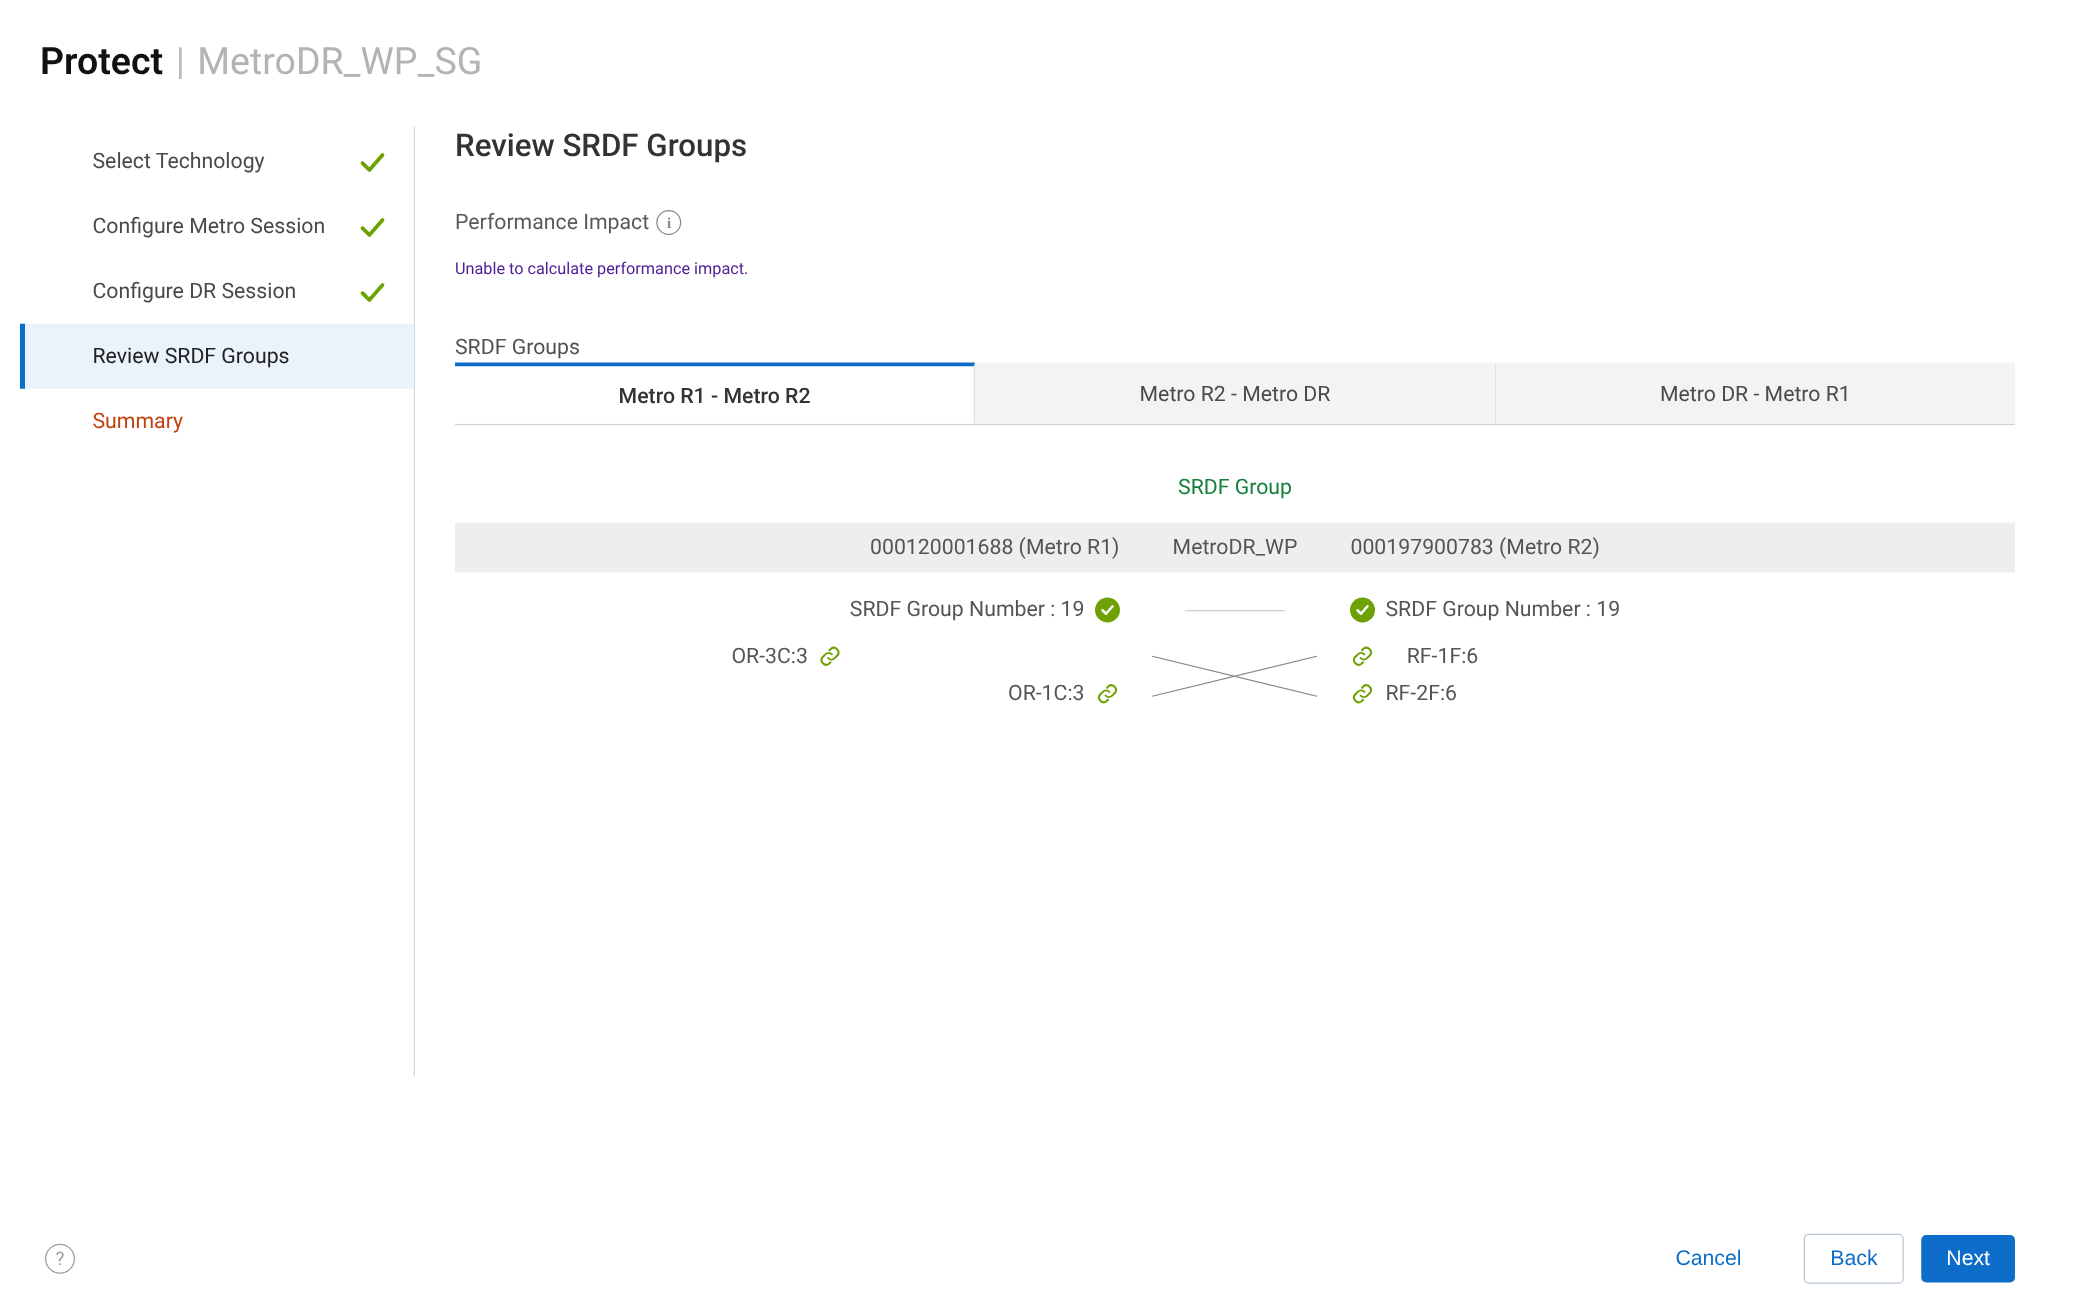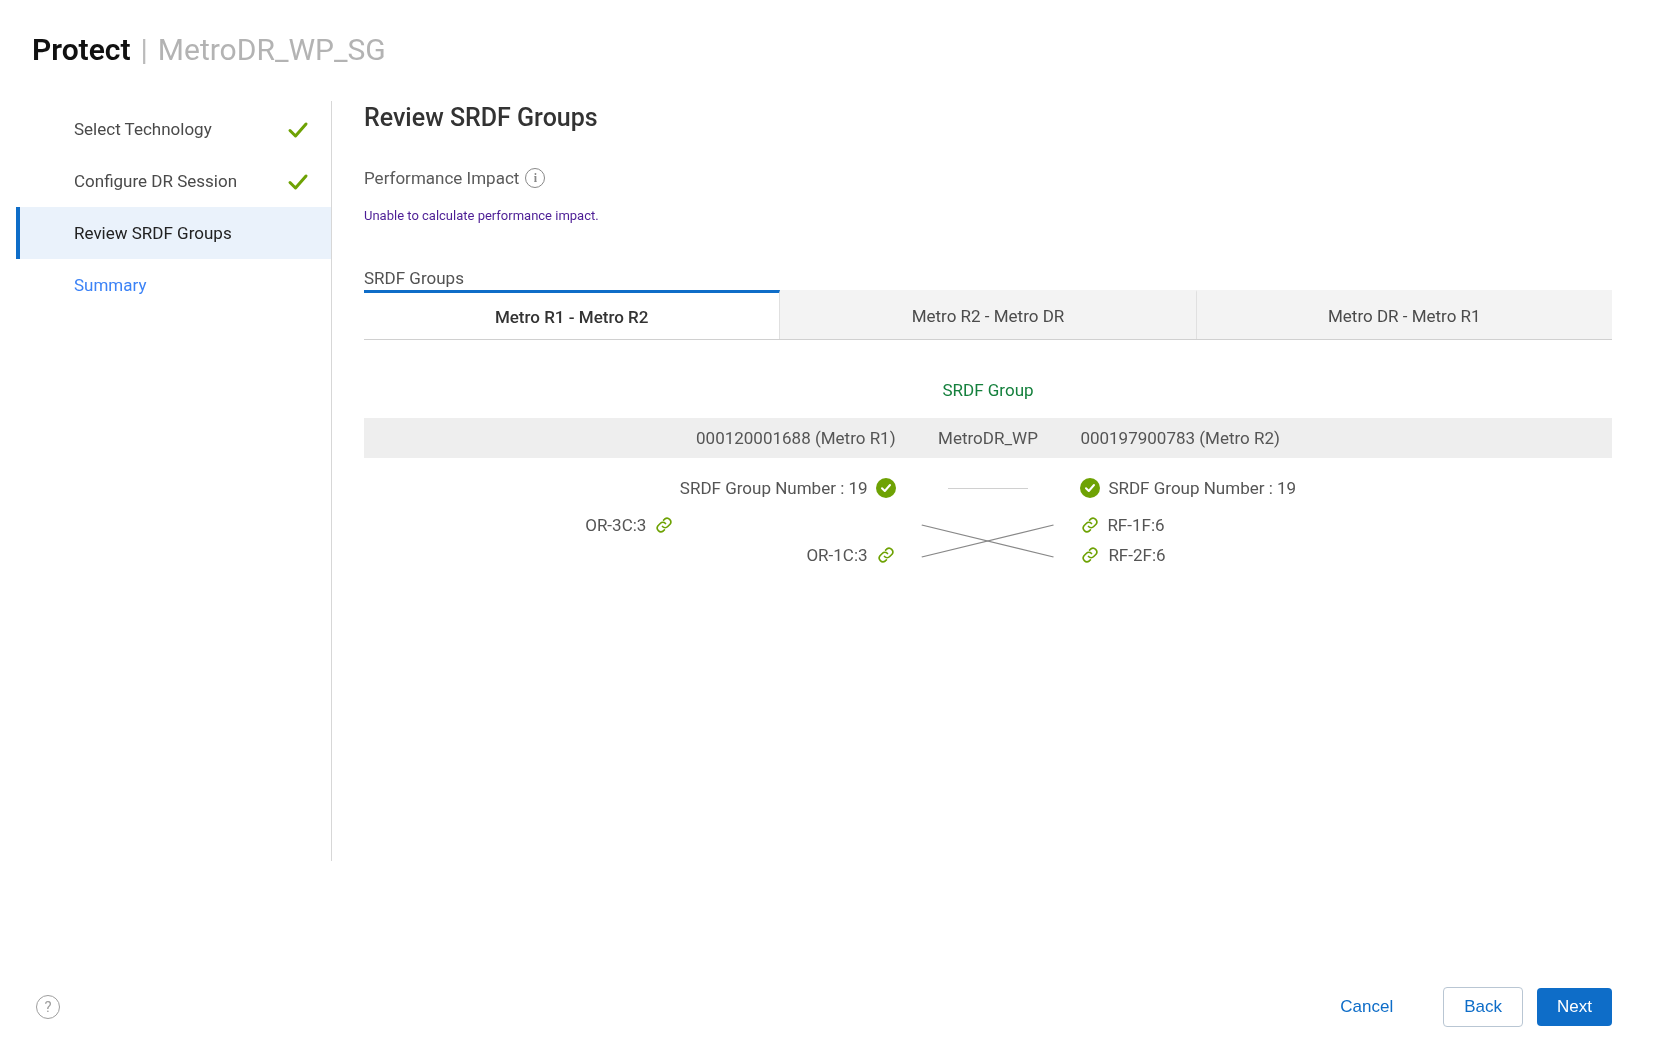--- a/index.html
+++ b/index.html
@@ -52,21 +52,21 @@
     height: 52px;
     margin-left: 16px;
   }
   .step.completed { color: #4a4a4a; }
   .step.active {
     background: #eaf2fb;
     border-left: 4px solid #0e6dc8;
     padding-left: 54px;
     color: #222;
   }
-  .step.pending { color: #3b82f6; }
+  .step.pending { color: #c2410c; }
   .check {
     width: 20px; height: 20px;
     flex: 0 0 auto;
   }
   .check svg { display:block; }
   .main {
     flex: 1;
     padding: 0 0 0 32px;
   }
   .main h2 {
@@ -236,20 +236,28 @@
     <span class="title-main">Protect</span>
     <span class="title-sep">|</span>
     <span class="title-sub">MetroDR_WP_SG</span>
   </div>
 
   <div class="body">
     <div class="sidebar">
 
     <div class="step completed">
           <span>Select Technology</span>
+          <span class="check">
+            <svg width="22" height="22" viewBox="0 0 22 22">
+              <path d="M3 11.5 L8.5 17 L19 5" stroke="#6ea204" stroke-width="3" fill="none" stroke-linecap="round" stroke-linejoin="round"></path>
+            </svg>
+          </span>
+        </div>
+        <div class="step completed">
+          <span>Configure Metro Session</span>
           <span class="check">
             <svg width="22" height="22" viewBox="0 0 22 22">
               <path d="M3 11.5 L8.5 17 L19 5" stroke="#6ea204" stroke-width="3" fill="none" stroke-linecap="round" stroke-linejoin="round"></path>
             </svg>
           </span>
         </div>
         <div class="step completed">
           <span>Configure DR Session</span>
           <span class="check">
             <svg width="22" height="22" viewBox="0 0 22 22">
@@ -324,21 +332,21 @@
                 <div class="col-left" style="display:flex;justify-content:center;align-items:center;gap:8px;">
                   <span>OR-3C:3</span>
                   <span class="link-icon">
                     <svg width="18" height="18" viewBox="0 0 24 24">
                       <path d="M10 14a5 5 0 0 0 7 0l3-3a5 5 0 0 0-7-7l-1.5 1.5" stroke="#6ea204" stroke-width="2.2" fill="none" stroke-linecap="round"></path>
                       <path d="M14 10a5 5 0 0 0-7 0l-3 3a5 5 0 0 0 7 7l1.5-1.5" stroke="#6ea204" stroke-width="2.2" fill="none" stroke-linecap="round"></path>
                     </svg>
                   </span>
                 </div>
                 <div class="col-mid"></div>
-                <div class="col-right" style="display:flex;justify-content:flex-start;align-items:center;gap:7px;">
+                <div class="col-right" style="display:flex;justify-content:flex-start;align-items:center;gap:25px;">
                   <span class="link-icon">
                     <svg width="18" height="18" viewBox="0 0 24 24">
                       <path d="M10 14a5 5 0 0 0 7 0l3-3a5 5 0 0 0-7-7l-1.5 1.5" stroke="#6ea204" stroke-width="2.2" fill="none" stroke-linecap="round"></path>
                       <path d="M14 10a5 5 0 0 0-7 0l-3 3a5 5 0 0 0 7 7l1.5-1.5" stroke="#6ea204" stroke-width="2.2" fill="none" stroke-linecap="round"></path>
                     </svg>
                   </span>
                   <span>RF-1F:6</span>
                 </div>
               </div>
               <div class="link-row">

